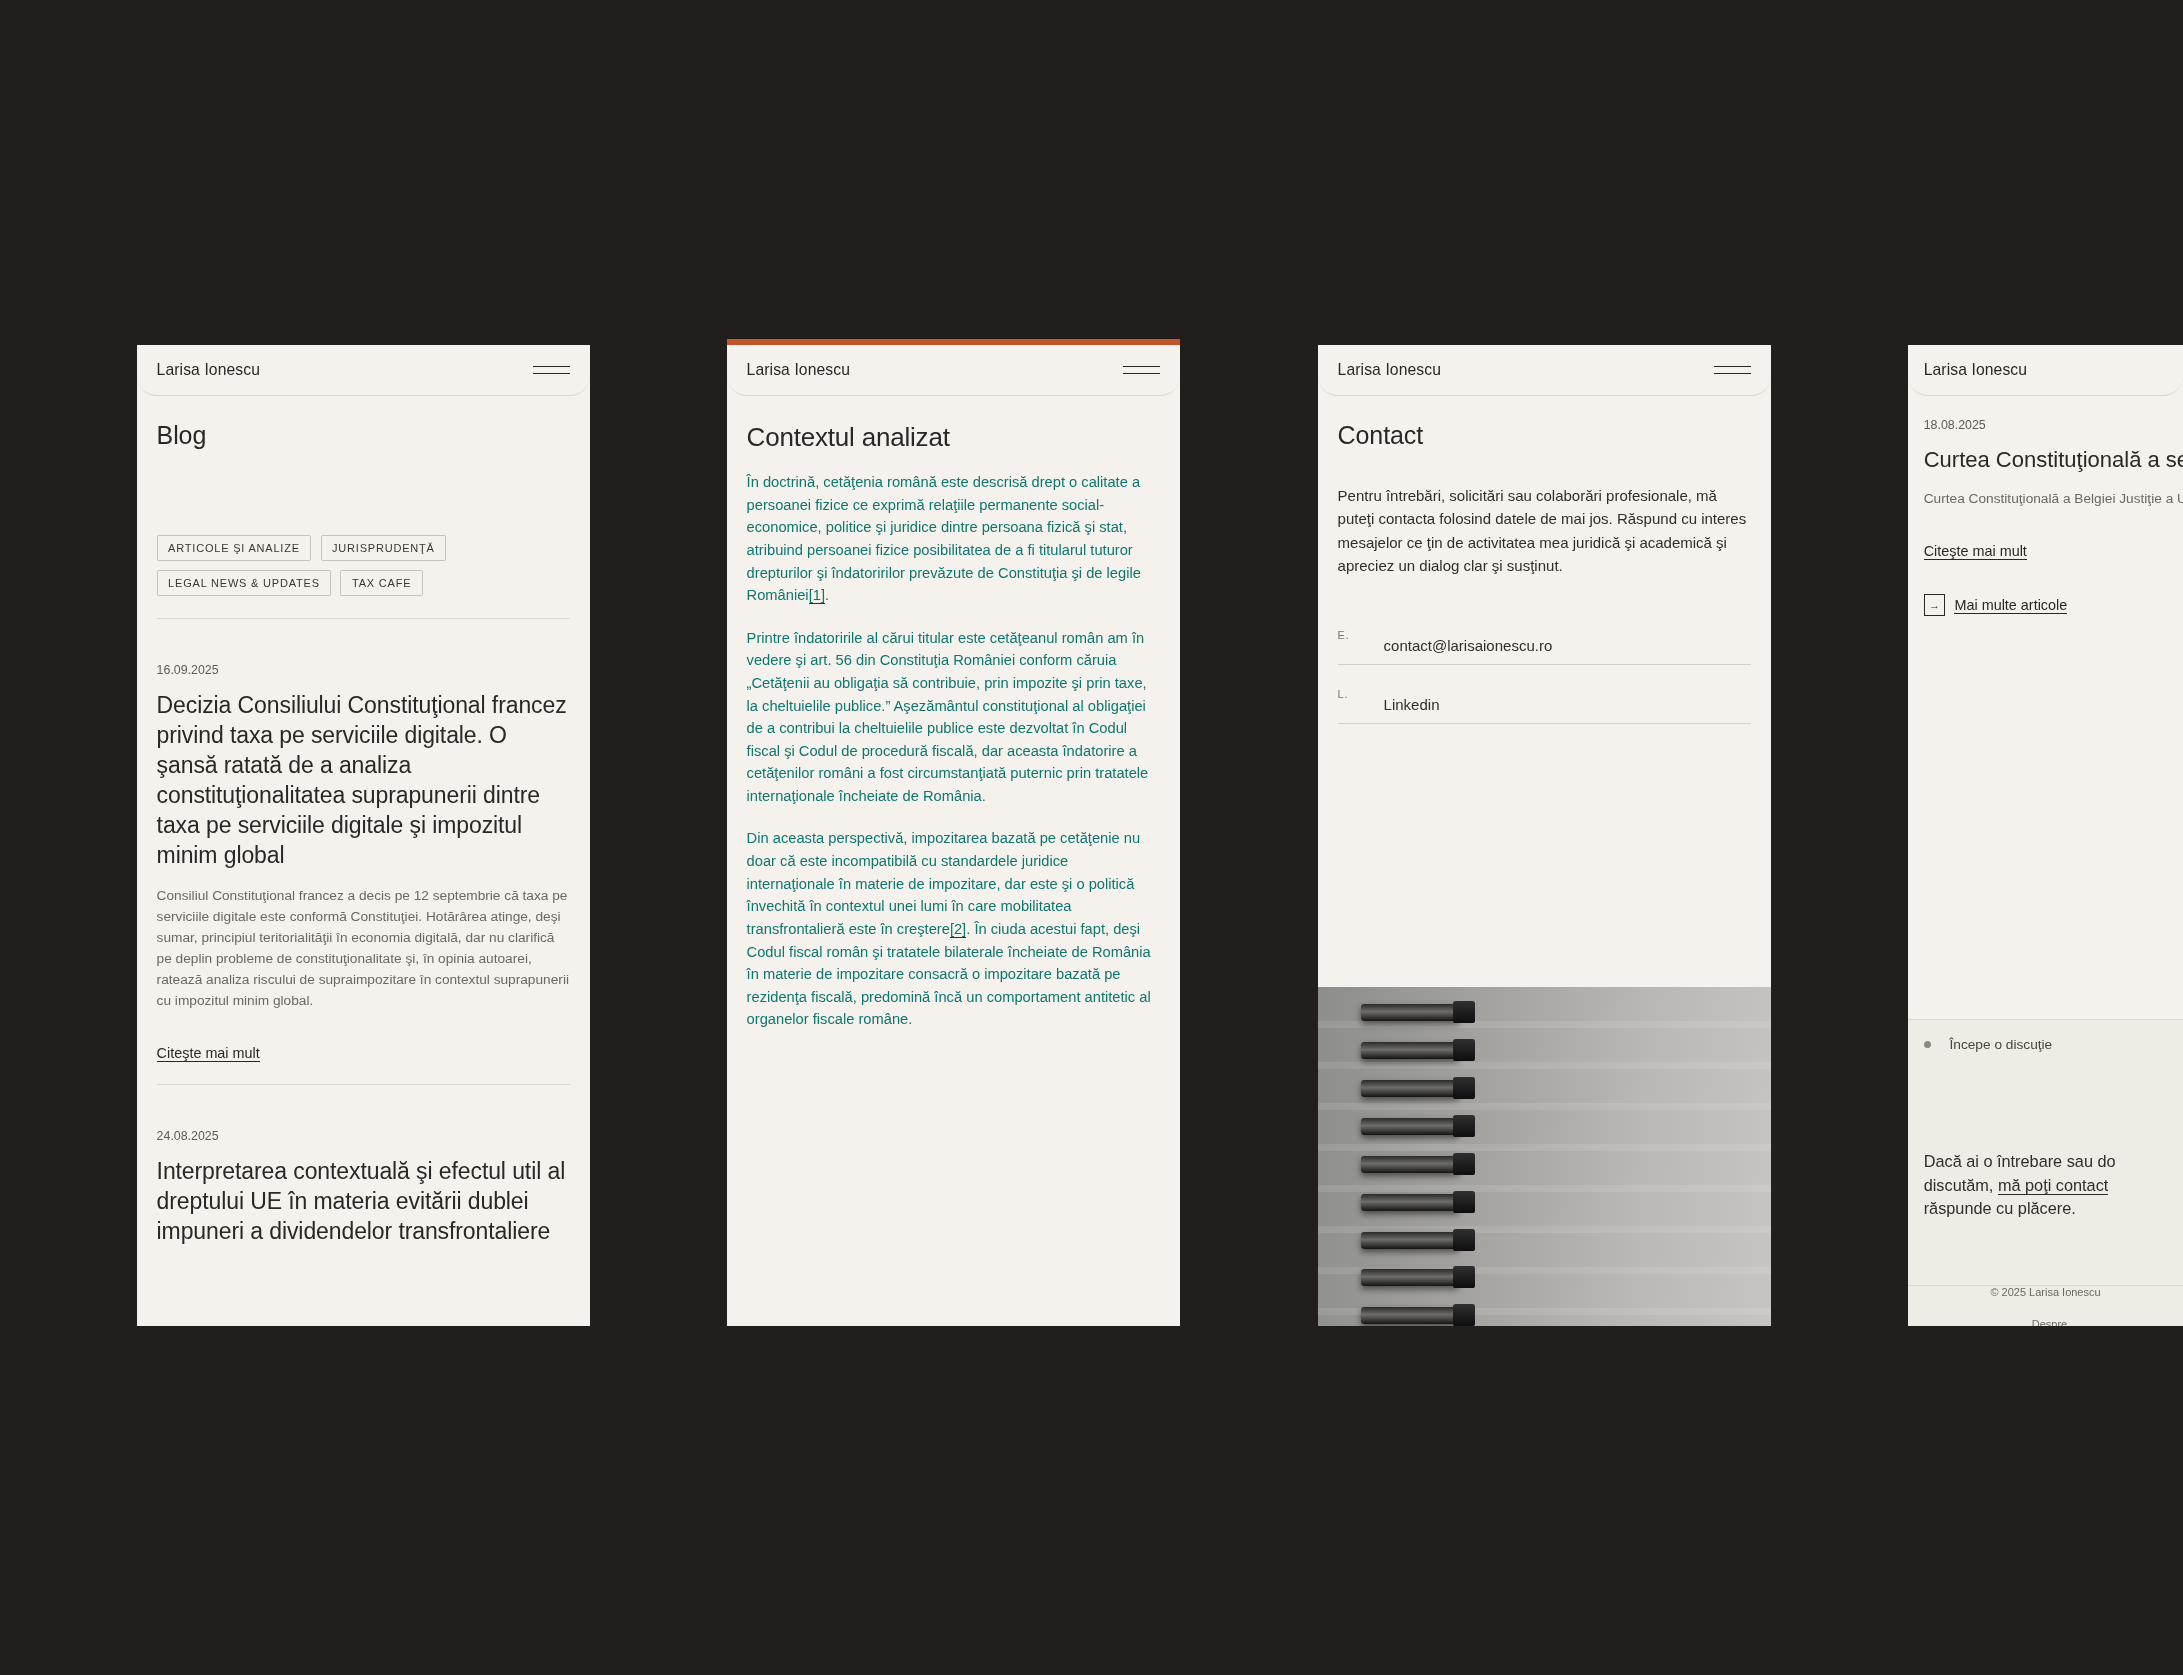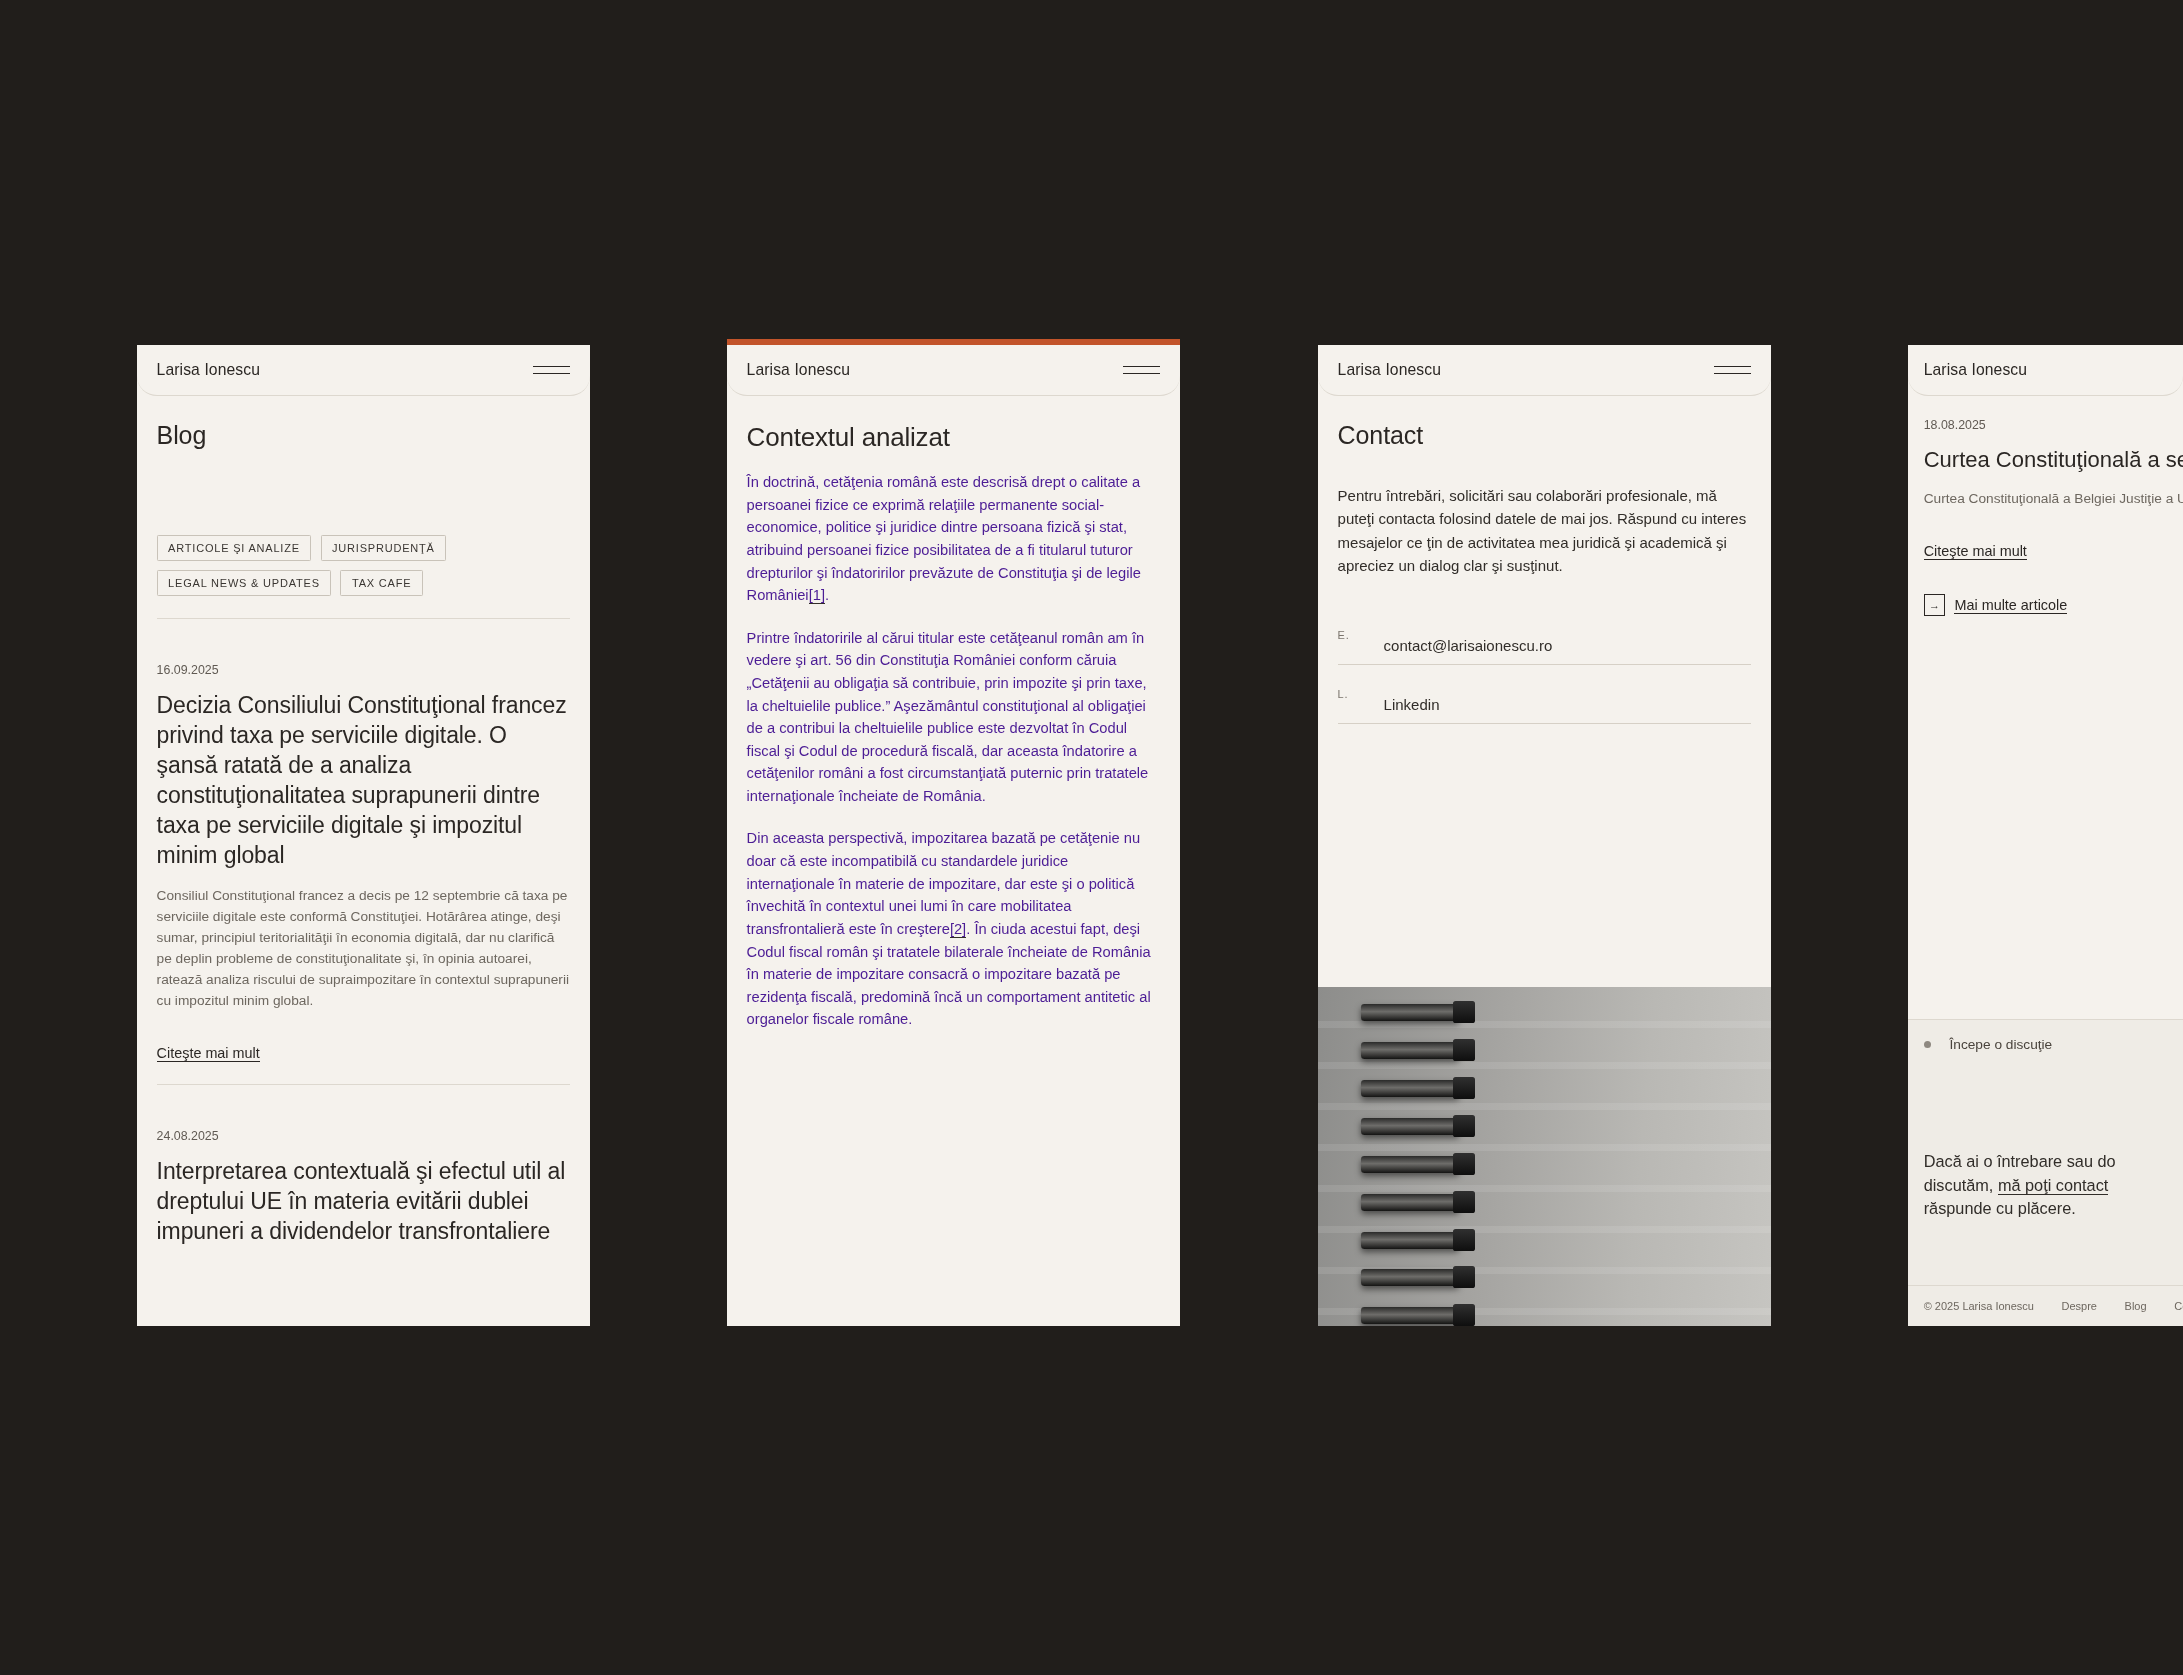--- a/index.html
+++ b/index.html
@@ -76,21 +76,21 @@
   .excerpt{
     font-size:13.7px;line-height:1.52;color:#6d675f;margin-top:15.7px;
   }
   .readmore{
     display:inline-block;margin-top:19.6px;font-size:14.4px;color:#2b2724;
     border-bottom:0.7px solid #2b2724;text-decoration:none;cursor:pointer;
   }
 
   
   .bodytxt{
-    font-size:14.7px;line-height:1.54;color:#4c1d95;margin:0 0 19.6px 0;
+    font-size:14.7px;line-height:1.54;color:#0f766e;margin:0 0 19.6px 0;
   }
   .fnote{border-bottom:0.7px solid #312d29;cursor:pointer;}
 
   
   .contactintro{
     font-size:15px;line-height:1.55;color:#312d29;margin:34px 0 29px 0;
   }
   .crow{
     display:flex;align-items:center;gap:0;
     border-bottom:0.7px solid #d6d0c6;
@@ -151,20 +151,21 @@
   .chatmsg{
     padding:0 15.7px;margin-top:98px;font-size:16.3px;line-height:1.45;color:#312d29;
   }
   .chatmsg u{text-decoration:none;border-bottom:0.7px solid #312d29;cursor:pointer;}
   .footbar{
     position:absolute;left:0;bottom:0;width:275px;height:41px;
     display:flex;align-items:center;gap:19.6px;padding:0 15.7px;
     box-sizing:border-box;font-size:11px;color:#6d675f;
     border-top:0.7px solid #ddd8cf;background:#efece6;
     white-space:nowrap;
+    flex-direction:column;
   }
   .footbar a{color:#6d675f;text-decoration:none;cursor:pointer;padding-left:8px;}
 </style>
 </head>
 <body>
 
 <div class="stage">
 
   <div class="phone p1">
     <div class="navbar">

